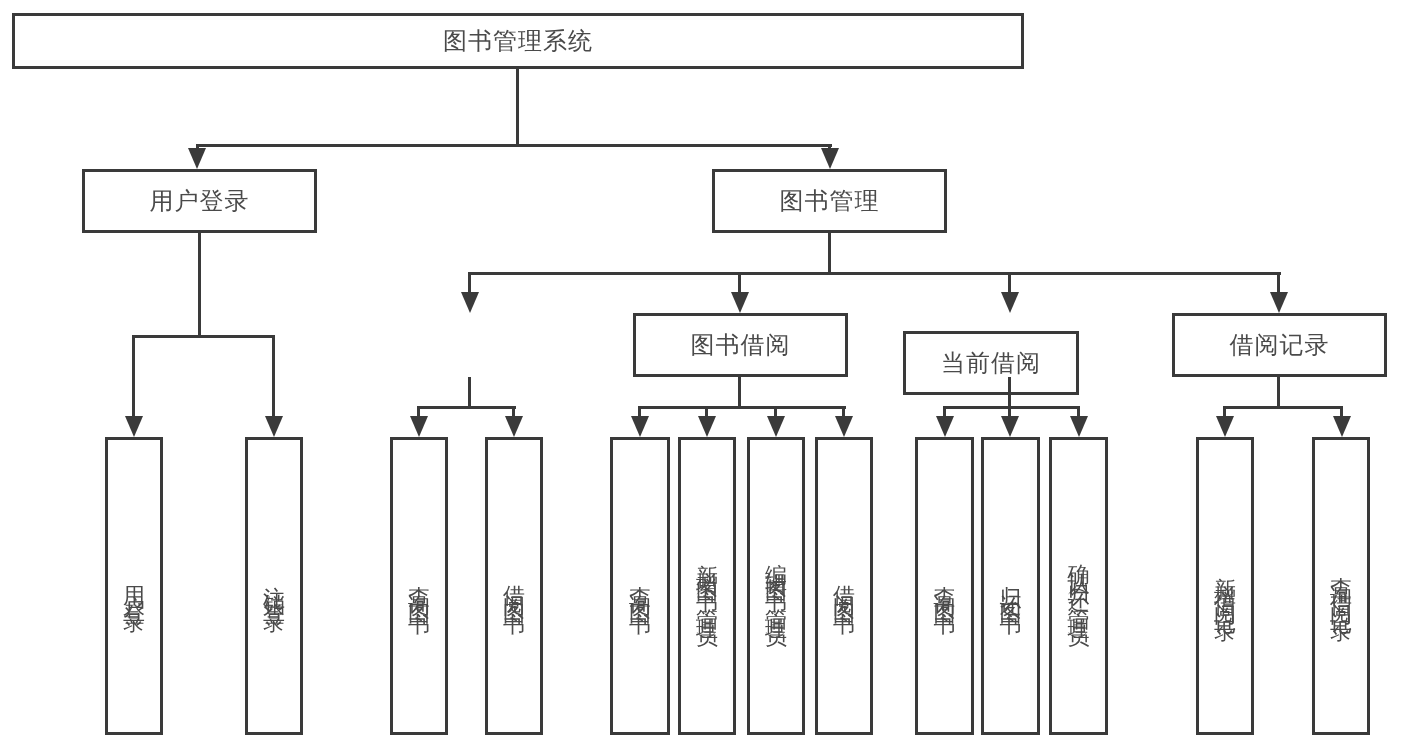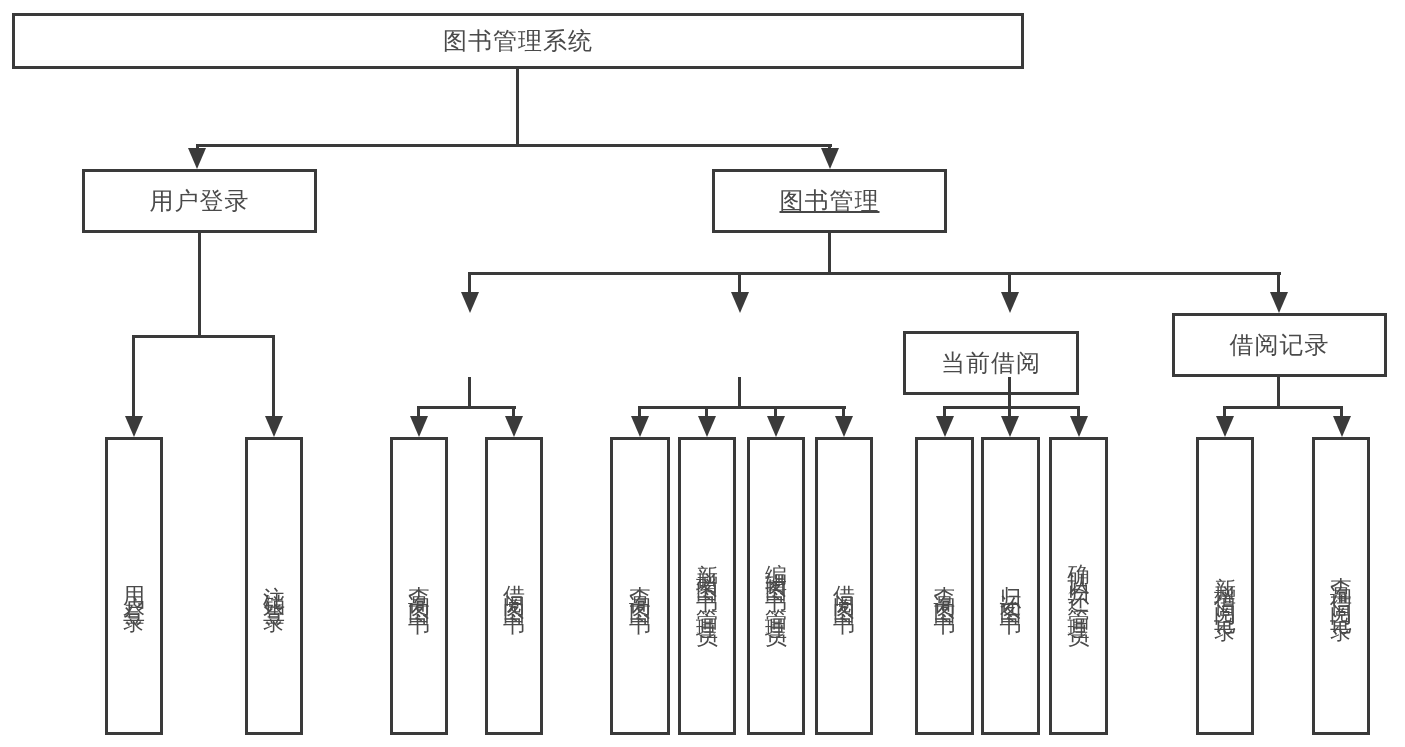--- a/index.html
+++ b/index.html
@@ -42,21 +42,21 @@
   <div class="vl" style="left:516px;top:69px;height:76px;"></div>
   <div class="hl" style="left:196px;top:144px;width:636px;"></div>
   <div class="vl" style="left:196px;top:144px;height:8px;"></div>
   <div class="ar" style="left:188px;top:148px;"></div>
   <div class="vl" style="left:828px;top:144px;height:8px;"></div>
   <div class="ar" style="left:821px;top:148px;"></div>
 
   <div class="box" style="left:82px;top:169px;width:235px;height:64px;">
     <span class="hlabel">用户登录</span>
   </div>
-  <div class="box" style="left:712px;top:169px;width:235px;height:64px;text-decoration:underline;">
+  <div class="box" style="left:712px;top:169px;width:235px;height:64px;">
     <span class="hlabel">图书管理</span>
   </div>
 
   <div class="vl" style="left:198px;top:233px;height:102px;"></div>
   <div class="hl" style="left:133px;top:335px;width:142px;"></div>
   <div class="vl" style="left:132px;top:335px;height:83px;"></div>
   <div class="ar" style="left:125px;top:416px;"></div>
   <div class="vl" style="left:272px;top:335px;height:83px;"></div>
   <div class="ar" style="left:265px;top:416px;"></div>
 
@@ -64,20 +64,23 @@
   <div class="hl" style="left:469px;top:272px;width:812px;"></div>
   <div class="vl" style="left:468px;top:272px;height:24px;"></div>
   <div class="ar" style="left:461px;top:292px;"></div>
   <div class="vl" style="left:738px;top:272px;height:24px;"></div>
   <div class="ar" style="left:731px;top:292px;"></div>
   <div class="vl" style="left:1008px;top:272px;height:24px;"></div>
   <div class="ar" style="left:1001px;top:292px;"></div>
   <div class="vl" style="left:1277px;top:272px;height:24px;"></div>
   <div class="ar" style="left:1270px;top:292px;"></div>
 
+  <div class="box" style="left:633px;top:313px;width:215px;height:64px;">
+    <span class="hlabel">图书借阅</span>
+  </div>
   <div class="box" style="left:903px;top:331px;width:176px;height:64px;">
     <span class="hlabel">当前借阅</span>
   </div>
   <div class="box" style="left:1172px;top:313px;width:215px;height:64px;">
     <span class="hlabel">借阅记录</span>
   </div>
 
   <div class="vl" style="left:468px;top:377px;height:29px;"></div>
   <div class="hl" style="left:418px;top:406px;width:98px;"></div>
   <div class="vl" style="left:417px;top:406px;height:12px;"></div>

